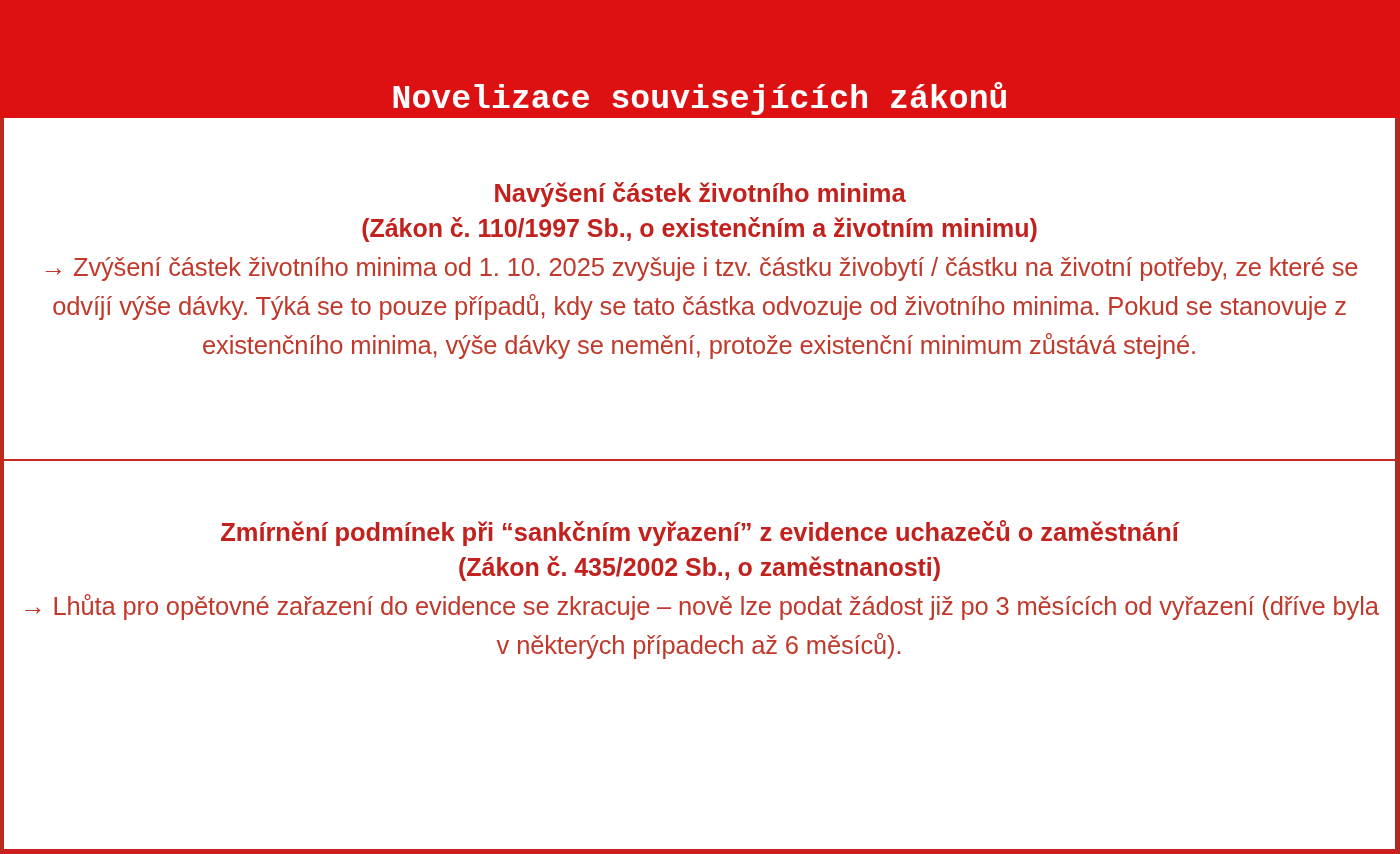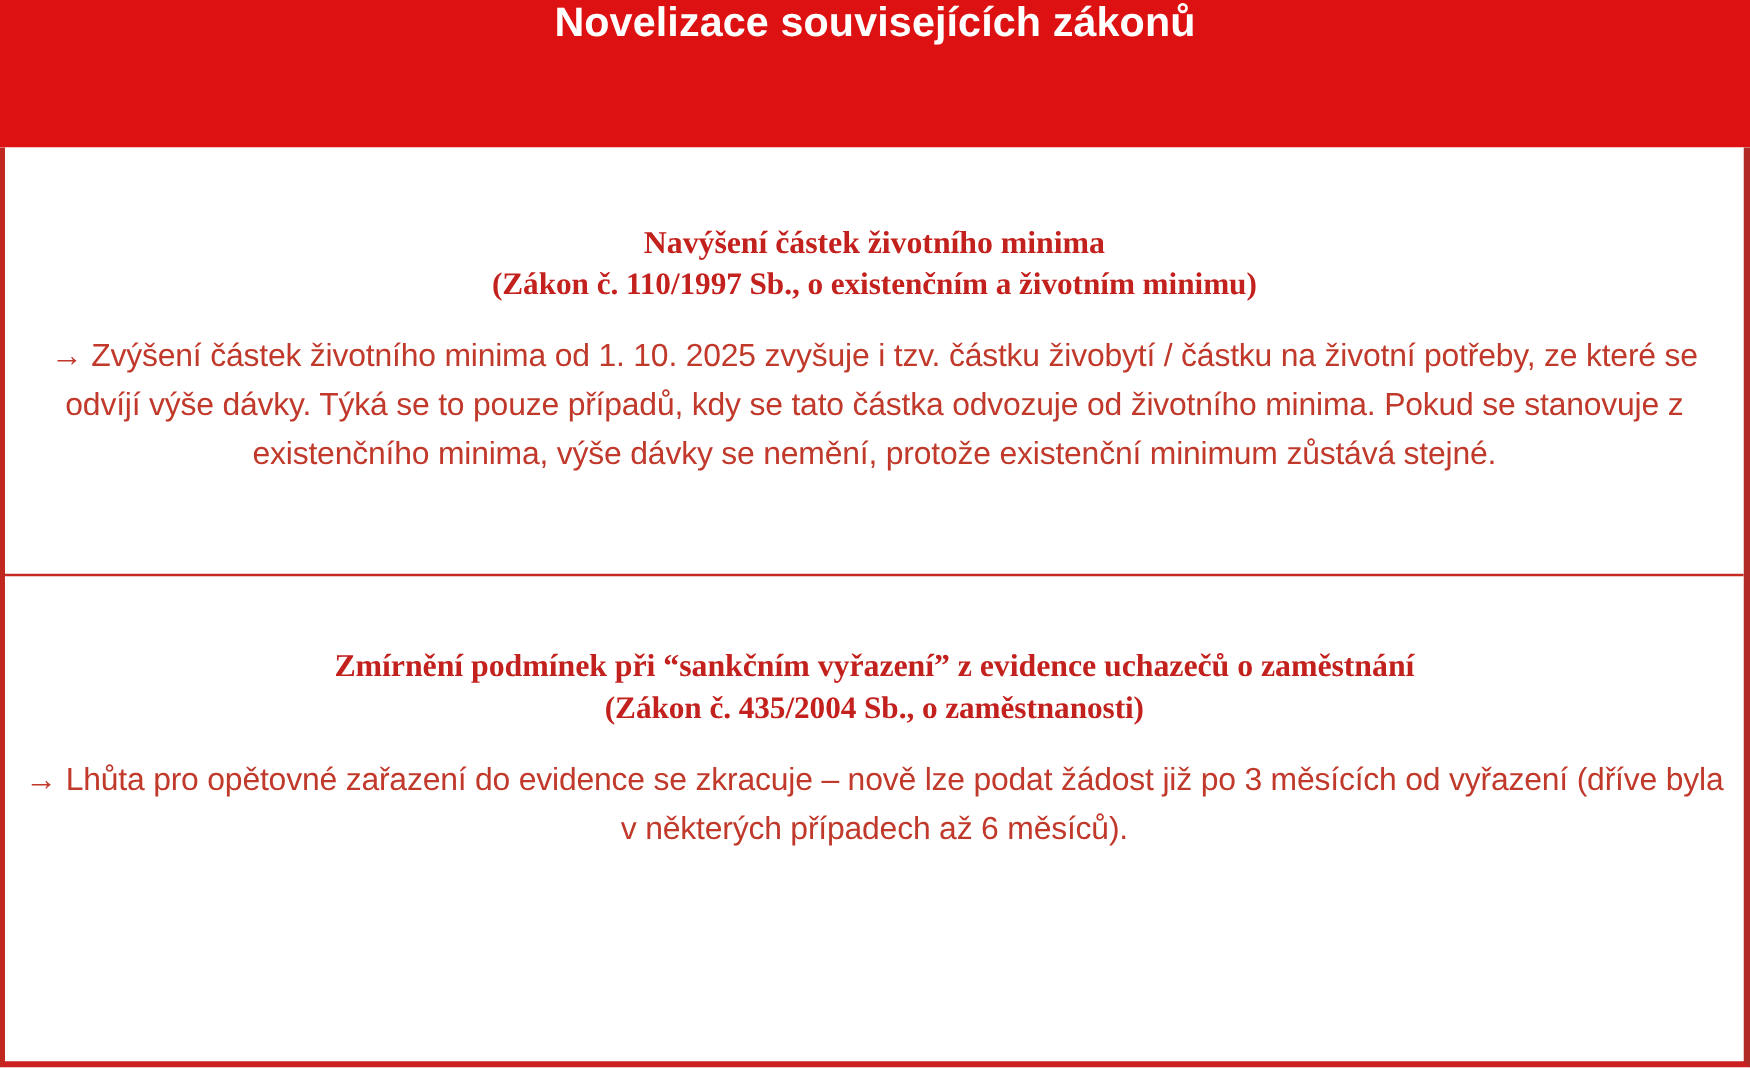--- a/index.html
+++ b/index.html
@@ -23,23 +23,24 @@
     background: #ffffff;
     position: relative;
   }
 
   
   .header-band {
     height: 118px;
     min-height: 118px;
     background: #dd1111;
     display: flex;
-    align-items: flex-start;
+    align-items: flex-end;
     justify-content: center;
     box-sizing: border-box;
+    font-family: Liberation Mono, monospace;
   }
   .header-title {
     color: #ffffff;
     font-size: 33px;
     font-weight: bold;
     letter-spacing: 0.1px;
     line-height: 1.1;
     text-align: center;
     white-space: nowrap;
   }
@@ -74,33 +75,32 @@
     padding-top: 54px;
   }
 
   .heading-line {
     color: #c3211d;
     font-weight: bold;
     font-size: 25.5px;
     line-height: 1.38;
     text-align: center;
     letter-spacing: -0.05px;
-    font-family: Liberation Serif, serif;
   }
   .heading-line.sub {
     font-size: 25px;
   }
 
   .para {
     color: #c0392b;
     font-size: 25.5px;
     line-height: 1.53;
     text-align: center;
     letter-spacing: -0.15px;
-    margin-top: 20px;
+    margin-top: 2px;
     padding: 0 6px;
   }
   .para + .para {
     margin-top: 16px;
   }
 </style>
 </head>
 <body>
 
 <div class="slide">
@@ -112,18 +112,18 @@
   <div class="body-frame">
 
     <div class="section section-one">
       <div class="heading-line">Navýšení částek životního minima</div>
       <div class="heading-line sub">(Zákon č. 110/1997 Sb., o existenčním a životním minimu)</div>
       <div class="para">→ Zvýšení částek životního minima od 1. 10. 2025 zvyšuje i tzv. částku živobytí / částku na životní potřeby, ze které se odvíjí výše dávky. Týká se to pouze případů, kdy se tato částka odvozuje od životního minima. Pokud se stanovuje z existenčního minima, výše dávky se nemění, protože existenční minimum zůstává stejné.</div>
     </div>
 
     <div class="section section-two">
       <div class="heading-line">Zmírnění podmínek při “sankčním vyřazení” z evidence uchazečů o zaměstnání</div>
-      <div class="heading-line sub">(Zákon č. 435/2004 Sb., o zaměstnanosti)</div>
+      <div class="heading-line sub">(Zákon č. 435/2002 Sb., o zaměstnanosti)</div>
       <div class="para">→ Lhůta pro opětovné zařazení do evidence se zkracuje – nově lze podat žádost již po 3 měsících od vyřazení (dříve byla v některých případech až 6 měsíců).</div>
     </div>
 
   </div>
 </div>
 
 </body></html>

